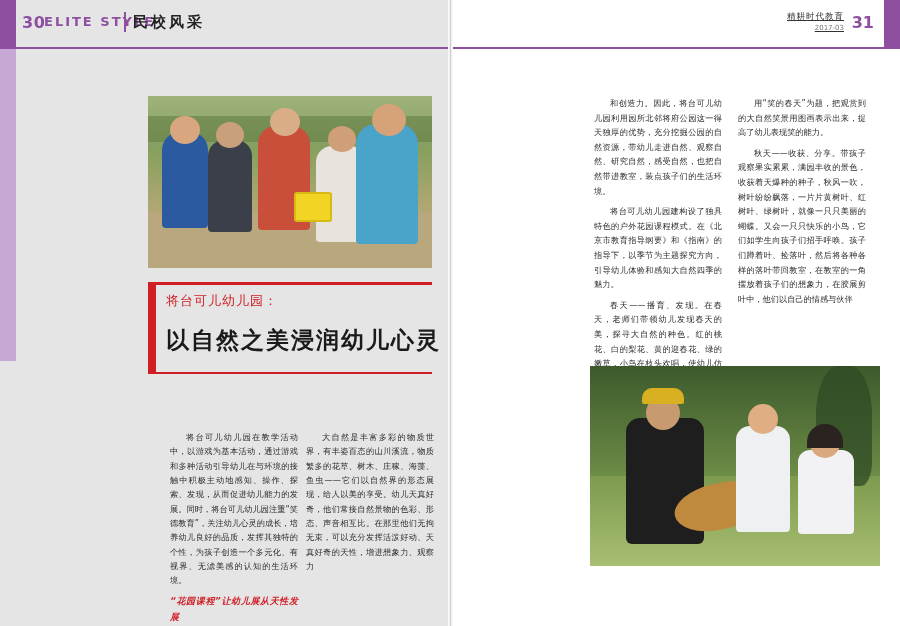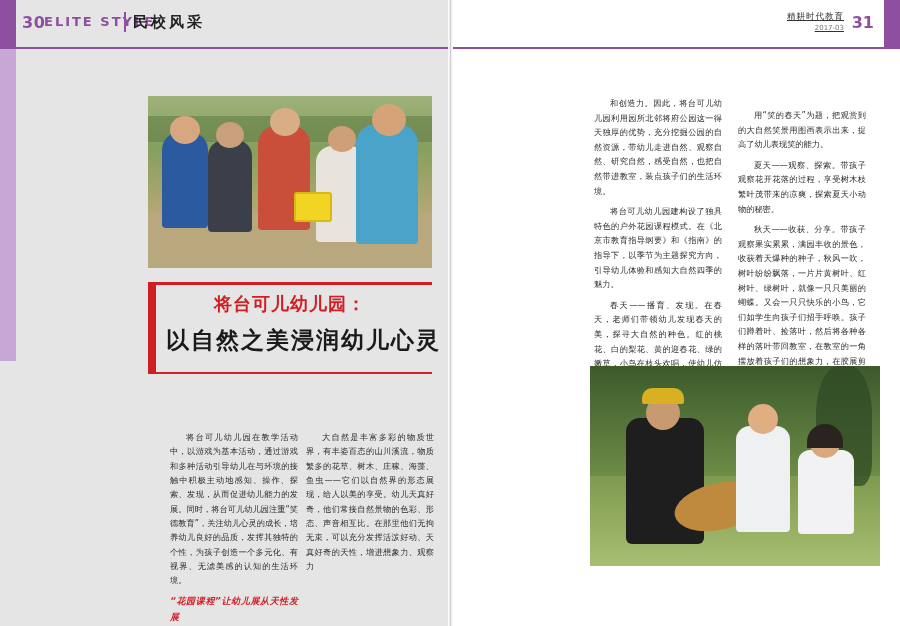--- a/index.html
+++ b/index.html
@@ -42,21 +42,21 @@
   .k4{left:168px;top:50px;width:50px;height:96px;background:#e8e4dd;border-radius:16px 16px 4px 4px;}
   .k4h{left:180px;top:30px;width:28px;height:26px;background:#cf9f78;border-radius:50%;}
   .k5{left:208px;top:28px;width:62px;height:120px;background:#4aa3c9;border-radius:20px 20px 4px 4px;}
   .k5h{left:224px;top:8px;width:34px;height:32px;background:#d6a379;border-radius:50%;}
   .toy{position:absolute;left:146px;top:96px;width:34px;height:26px;background:#f2d424;border:2px solid #d8bb12;border-radius:3px;}
   .bush{position:absolute;left:0;top:20px;width:100%;height:26px;background:#5e7a42;opacity:.55;}
 
   
   .redbar{position:absolute;left:148px;top:284px;width:8px;height:88px;background:#cf1f25;}
   .feat-line{position:absolute;left:148px;top:282px;width:284px;height:3px;background:#cf1f25;}
-  .feat-t1{position:absolute;left:166px;top:292px;font-size:18px;font-weight:bold;color:#cf1f25;letter-spacing:1px;margin-left:48px;}
+  .feat-t1{position:absolute;left:166px;top:292px;font-size:13px;font-weight:normal;color:#cf1f25;letter-spacing:1px;}
   .feat-t2{position:absolute;left:166px;top:325px;font-size:23px;font-weight:bold;color:#1a1a1a;letter-spacing:2px;}
   .feat-line2{position:absolute;left:148px;top:372px;width:284px;height:2px;background:#cf1f25;}
 
   
   .sidecol{position:absolute;left:32px;top:284px;width:100px;height:290px;font-size:8.2px;line-height:1.85;color:#3a3a3a;text-align:justify;}
   .sidecol p{margin:0 0 6px 0;text-indent:16px;}
 
   
   .lcol1{position:absolute;left:170px;top:430px;width:128px;font-size:8.2px;line-height:1.75;color:#2c2c2c;text-align:justify;}
   .lcol2{position:absolute;left:306px;top:430px;width:128px;font-size:8.2px;line-height:1.75;color:#2c2c2c;text-align:justify;}
@@ -66,21 +66,21 @@
   
   .hdr-right{position:absolute;left:0;top:0;width:450px;height:48px;}
   .hdr-right-rule{position:absolute;left:0;top:47px;width:450px;height:2px;background:#8e4fa0;}
   .hdr-right-bar{position:absolute;left:434px;top:0;width:16px;height:48px;background:#8e4fa0;}
   .pg-num-r{position:absolute;right:26px;top:13px;font-size:16px;color:#8e4fa0;font-weight:bold;}
   .hdr-title-r{position:absolute;right:56px;top:10px;text-align:right;font-size:8px;color:#333;line-height:1.5;text-decoration:underline;}
   .hdr-title-r .t1{font-size:8.5px;color:#333;letter-spacing:1px;}
   .hdr-title-r .t2{font-size:7px;color:#777;}
 
   .rcol1{position:absolute;left:144px;top:96px;width:128px;font-size:8.2px;line-height:1.78;color:#2c2c2c;text-align:justify;}
-  .rcol2{position:absolute;left:288px;top:96px;width:128px;font-size:8.2px;line-height:1.78;color:#2c2c2c;text-align:justify;margin-top:12px;}
+  .rcol2{position:absolute;left:288px;top:96px;width:128px;font-size:8.2px;line-height:1.78;color:#2c2c2c;text-align:justify;}
   .rcol1 p,.rcol2 p{margin:0 0 6px 0;text-indent:16px;}
 
   
   .photo2{position:absolute;left:140px;top:366px;width:290px;height:200px;overflow:hidden;background:#4a6a35;}
   .photo2 .bg{position:absolute;inset:0;background:linear-gradient(to bottom,#3c5a2c,#6d8c46 55%,#86a255);}
   .photo2 .lawn{position:absolute;left:0;top:55%;width:100%;height:45%;background:linear-gradient(to bottom,#7d9a4e,#a8bf72);}
   .man{position:absolute;left:36px;top:52px;width:78px;height:126px;background:#1e1e1e;border-radius:14px 14px 6px 6px;}
   .manh{position:absolute;left:56px;top:30px;width:34px;height:34px;background:#c89a70;border-radius:50%;}
   .cap{position:absolute;left:52px;top:22px;width:42px;height:16px;background:#d9b021;border-radius:10px 10px 2px 2px;}
   .guitar{position:absolute;left:84px;top:118px;width:86px;height:46px;background:#c08a3e;border-radius:50% 40% 45% 50%;transform:rotate(-12deg);}
@@ -153,21 +153,20 @@
       <div class="hdr-right-rule"></div>
     </div>
 
     <div class="rcol1">
       <p>和创造力。因此，将台可儿幼儿园利用园所北邻将府公园这一得天独厚的优势，充分挖掘公园的自然资源，带幼儿走进自然、观察自然、研究自然，感受自然，也把自然带进教室，装点孩子们的生活环境。</p>
       <p>将台可儿幼儿园建构设了独具特色的户外花园课程模式。在《北京市教育指导纲要》和《指南》的指导下，以季节为主题探究方向，引导幼儿体验和感知大自然四季的魅力。</p>
       <p>春天——播育、发现。在春天，老师们带领幼儿发现春天的美，探寻大自然的种色。红的桃花、白的梨花、黄的迎春花、绿的嫩草，小鸟在枝头欢唱，使幼儿仿佛置身于诗般美丽的境中，感受大自然美的氛围，再让幼儿</p>
     </div>
     <div class="rcol2">
       <p>用“笑的春天”为题，把观赏到的大自然笑景用图画表示出来，提高了幼儿表现笑的能力。</p>
-      <p>夏天——观察、探索。带孩子观察花开花落的过程，享受树木枝繁叶茂带来的凉爽，探索夏天小动物的秘密。</p>
       <p>秋天——收获、分享。带孩子观察果实累累，满园丰收的景色，收获着天爆种的种子，秋风一吹，树叶纷纷飘落，一片片黄树叶、红树叶、绿树叶，就像一只只美丽的蝴蝶。又会一只只快乐的小鸟，它们如学生向孩子们招手呼唤。孩子们蹲着叶、捡落叶，然后将各种各样的落叶带回教室，在教室的一角摆放着孩子们的想象力，在胶展剪叶中，他们以自己的情感与伙伴</p>
     </div>
 
     <div class="photo2">
       <div class="bg"></div>
       <div class="lawn"></div>
       <div class="tree"></div>
       <div class="man"></div>
       <div class="manh"></div>
       <div class="cap"></div>

